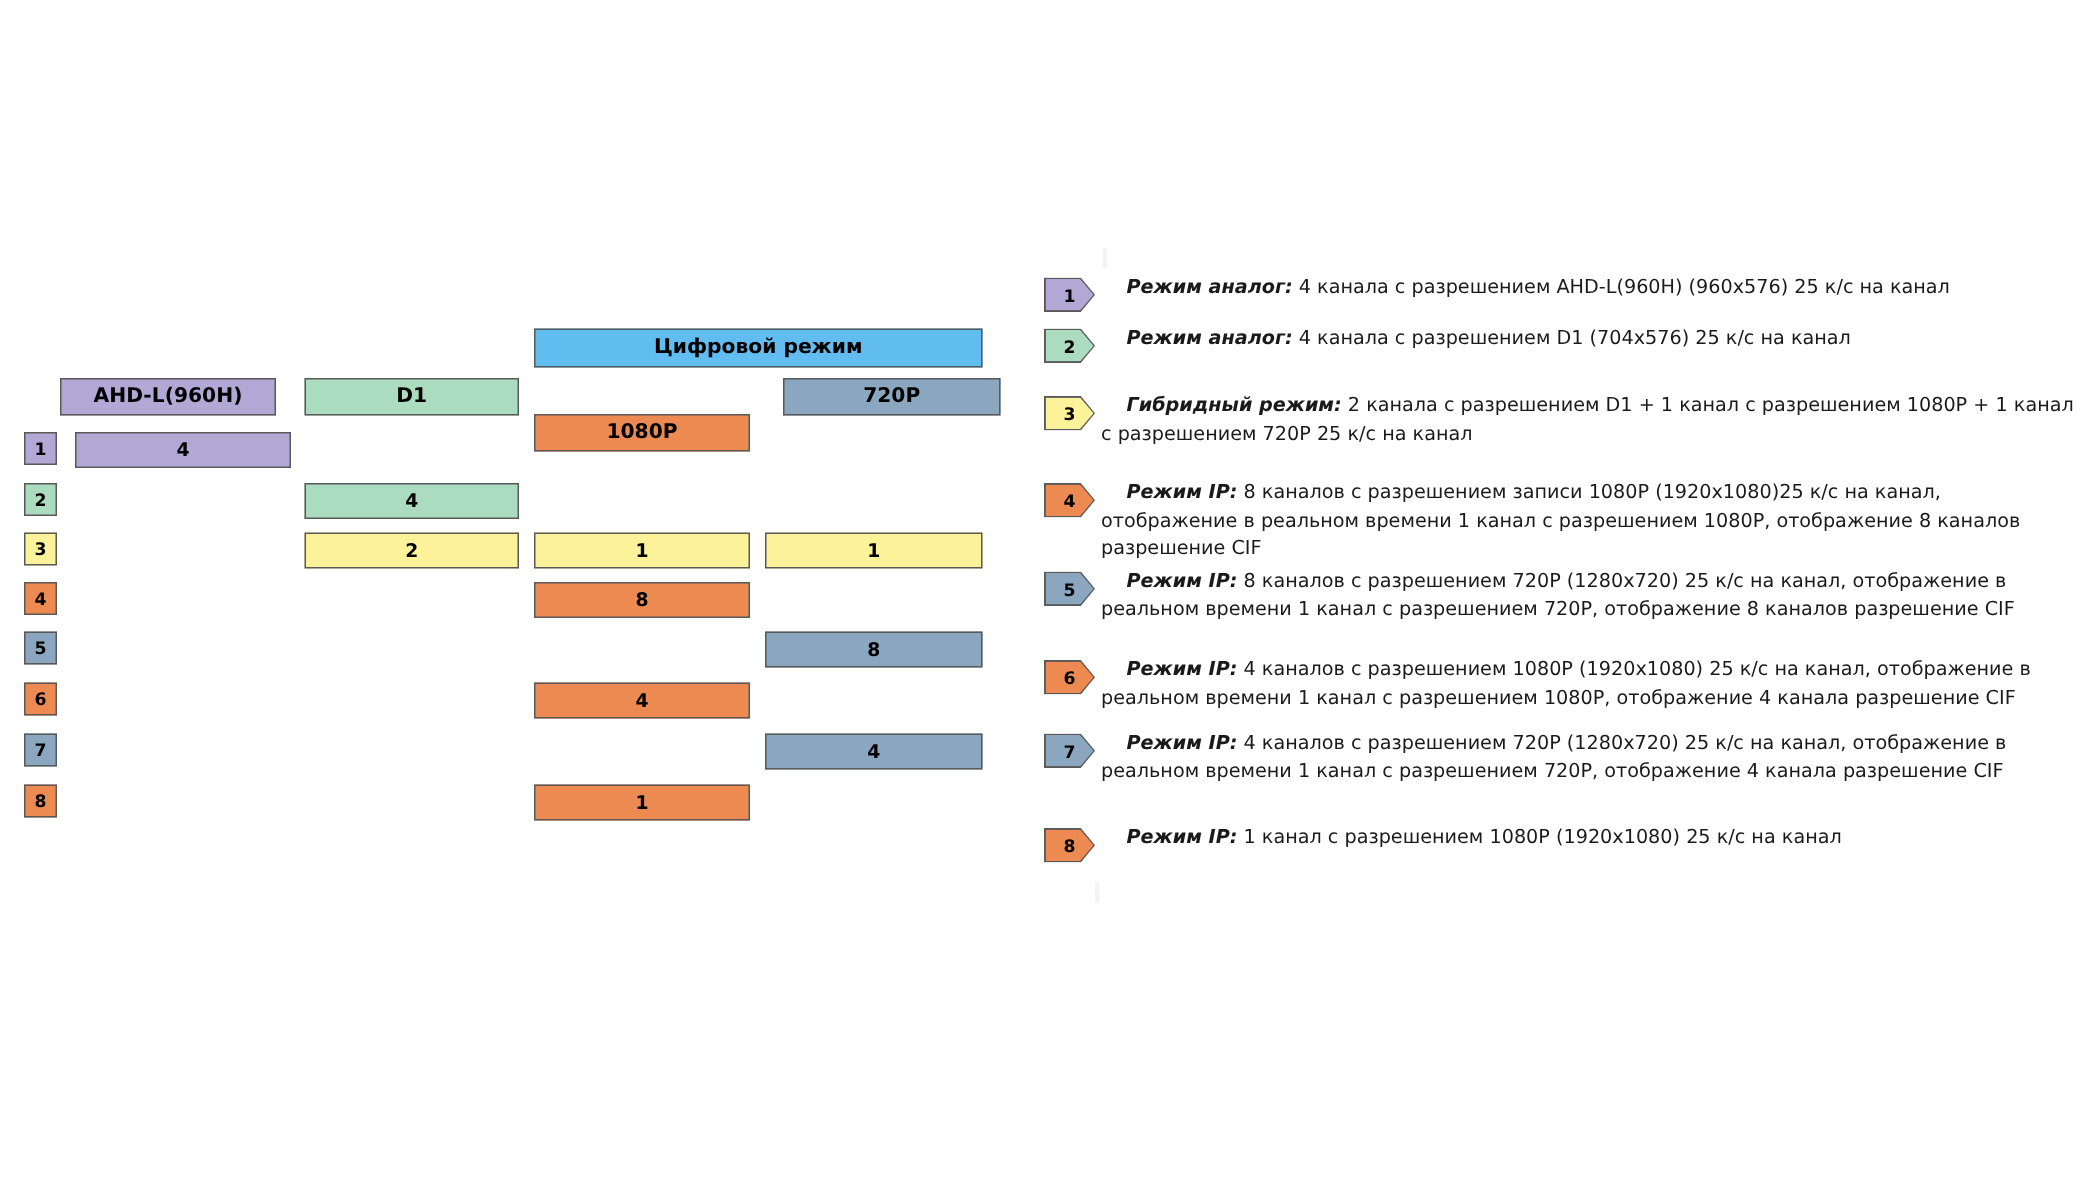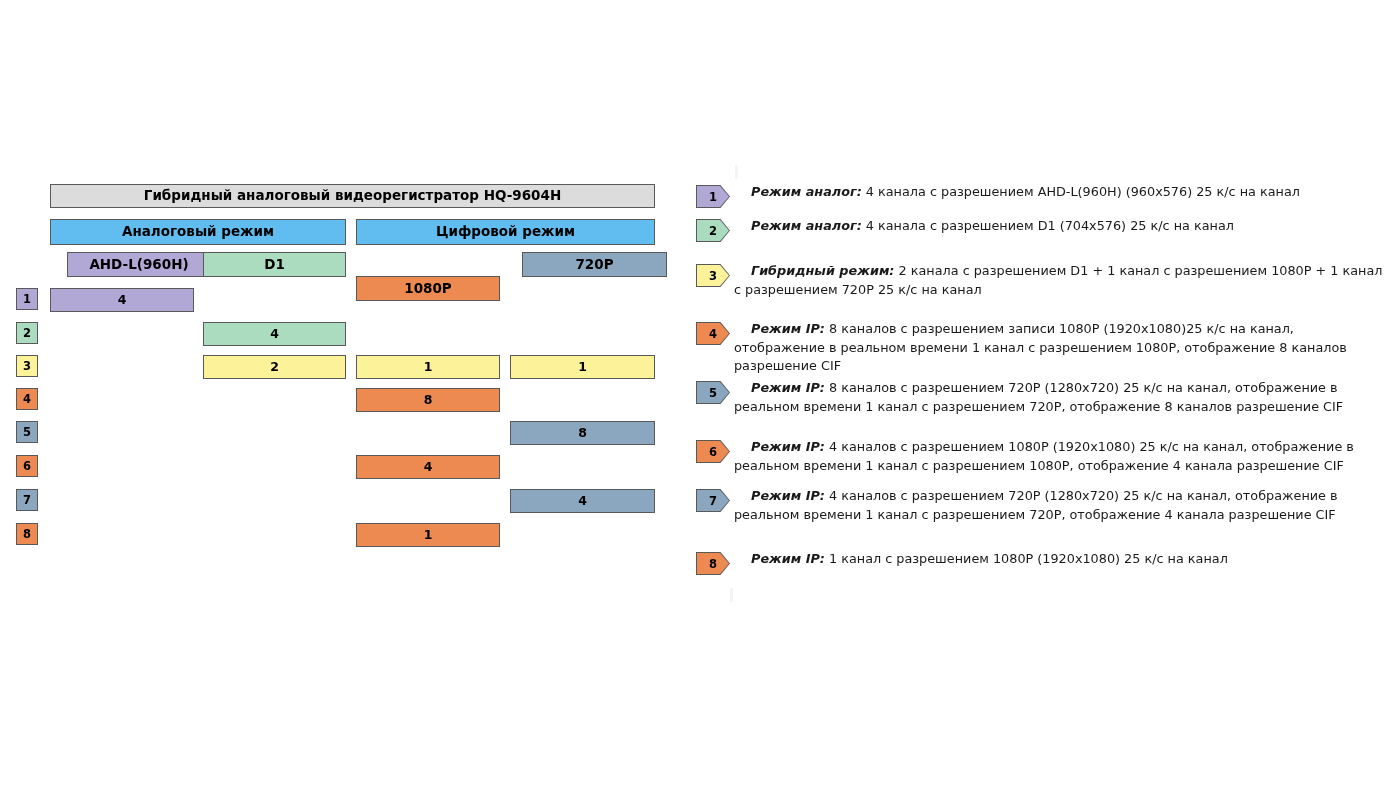--- a/index.html
+++ b/index.html
@@ -39,21 +39,21 @@
     background: #61bdf0;
     font-size: 13.5px;
   }
   .mode-analog  { left: 50px;  width: 296px; }
   .mode-digital { left: 356px; width: 299px; }
 
   .col-head {
     top: 252px; height: 25px;
     font-size: 13.5px;
   }
-  .col-head.c0 { left: 67px;  width: 144px; background: #b1a8d6; }
+  .col-head.c0 { left: 40px;  width: 144px; background: #b1a8d6; }
   .col-head.c1 { left: 203px; width: 143px; background: #abdcc0; }
   .col-head.c2 { left: 356px; width: 144px; background: #ed8a52; margin-top: 24px; }
   .col-head.c3 { left: 510px; width: 145px; background: #8ba7bf; }
 
   .cell {
     height: 24px;
     font-size: 12.5px;
     font-weight: bold;
   }
 
@@ -105,23 +105,21 @@
     position: absolute;
     width: 3px; height: 14px;
     background: #f4f4f4;
   }
 </style>
 </head>
 <body>
 
 <div id="diagram">
 
-  <div class="bar title-bar">Гибридный аналоговый видеорегистратор HQ-9604H</div>
-
-  <div class="bar mode-bar mode-analog">Аналоговый режим</div>
+
 
   <div class="bar mode-bar mode-digital">Цифровой режим</div>
 
   <div class="bar col-head c0" style="background: rgb(177, 168, 214);">AHD-L(960H)</div>
   <div class="bar col-head c1" style="background: rgb(171, 220, 192);">D1</div>
   <div class="bar col-head c2" style="background: rgb(237, 138, 82);">1080P</div>
   <div class="bar col-head c3" style="background: rgb(139, 167, 191); margin-left: 12px;">720P</div>
 
   <div id="matrix-rows">
       <div class="rownum" style="top: 288px; background: rgb(177, 168, 214);">1</div>

